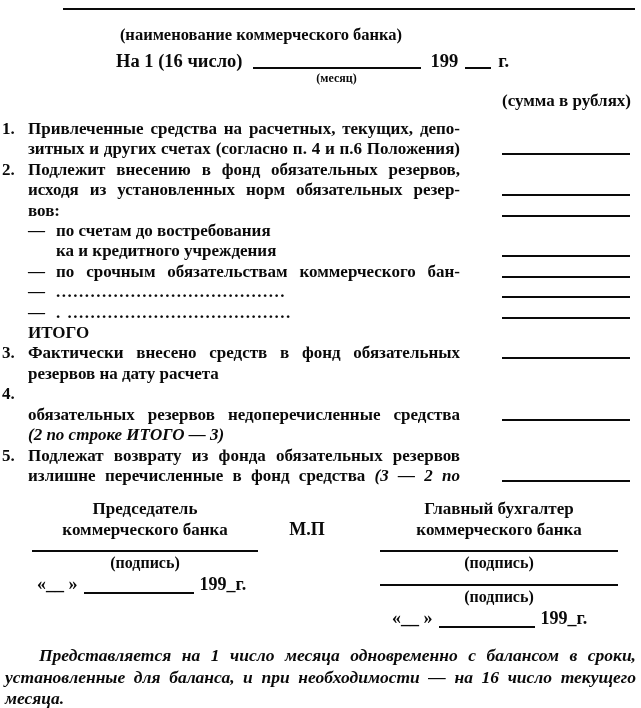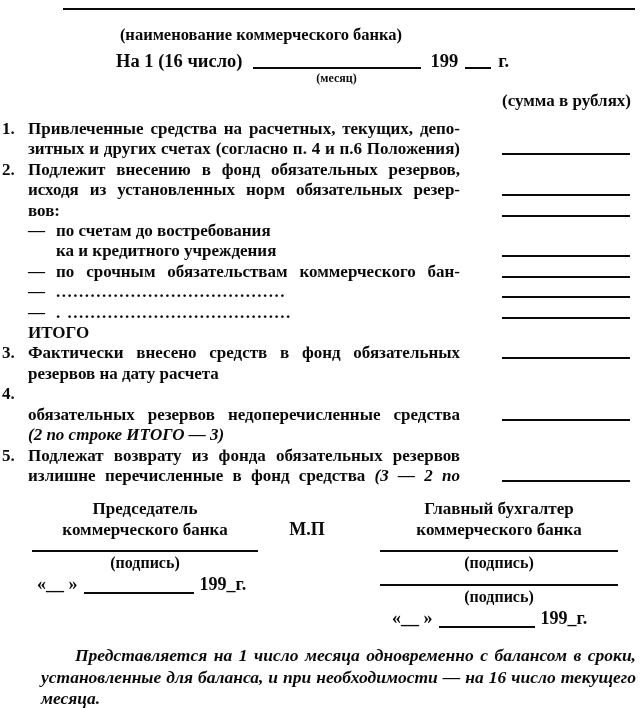--- a/index.html
+++ b/index.html
@@ -52,21 +52,21 @@
   .sig-date { display: flex; align-items: flex-end; margin-top: 4px; font-size: 18px; text-align: left; }
   .sig-date .txt { white-space: pre; line-height: 19px; }
   .sig-blank { border-bottom: 2px solid #0a0a0a; height: 17px; margin: 0 6px; }
   .sig-left .sig-date { padding-left: 5px; }
   .sig-left .sig-blank { width: 110px; }
   .sig-right .sig-date { padding-left: 12px; }
   .sig-right .sig-blank { width: 96px; }
 
   
   .footer-note { margin-top: 17px; padding: 0 5px; font-style: italic; font-size: 17.5px; line-height: 21.5px; }
-  .fl { text-align: justify; text-align-last: justify; margin-left: 36px; }
+  .fl { text-align: justify; text-align-last: justify; }
   .fl.first { text-indent: 34px; }
   .fl.last { text-align-last: left; }
 </style>
 </head>
 <body>
 
 <div class="page">
 
   <div class="top-rule"></div>
   <div class="name-caption">(наименование коммерческого банка)</div>

